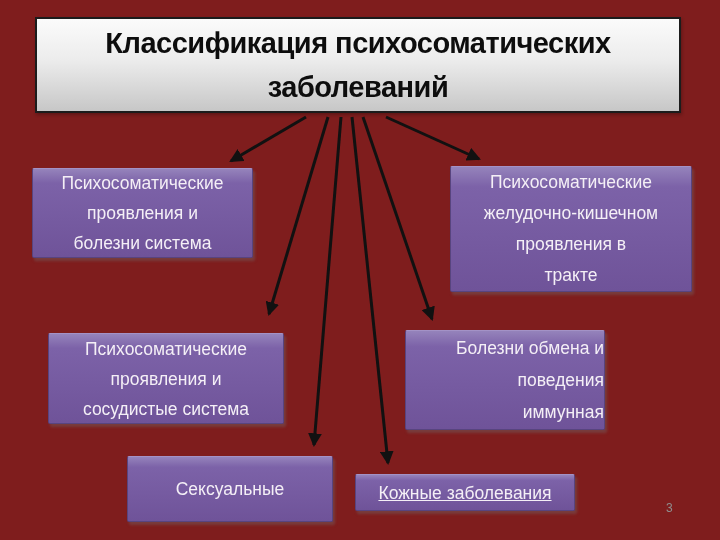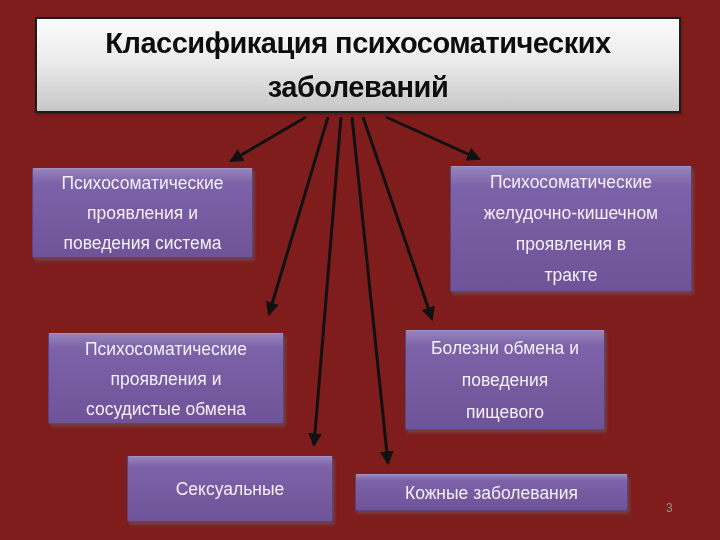--- a/index.html
+++ b/index.html
@@ -39,25 +39,25 @@
     color:#f4eff6;
     display:flex;flex-direction:column;align-items:center;justify-content:center;
     text-align:center;
     font-size:17.5px;
   }
   .node .line{display:block;line-height:30px;white-space:nowrap;}
   .node-immune   {left:32px; top:168px;width:221px;height:90px;}
   .node-gastro   {left:450px;top:166px;width:242px;height:126px;}
   .node-gastro .line{line-height:31px;}
   .node-vascular {left:48px; top:333px;width:236px;height:91px;}
-  .node-metabolic{left:405px;top:330px;width:200px;height:100px;}
+  .node-metabolic{left:405px;top:330px;width:200px;height:100px;align-items:flex-end;}
   .node-metabolic .line{line-height:32px;}
   .node-sexual   {left:127px;top:456px;width:206px;height:66px;text-align:right;}
   .node-sexual .line{line-height:31px;}
-  .node-skin     {left:355px;top:474px;width:273px;height:37px;}
+  .node-skin     {left:355px;top:474px;width:220px;height:37px;text-decoration:underline;}
   
   .page-number{
     position:absolute;left:666px;top:501px;
     font-size:12px;color:#8f8f8f;
   }
 </style>
 </head>
 <body>
 
 <div class="slide">
@@ -78,40 +78,40 @@
         <line x1="341" y1="117" x2="314" y2="445" stroke="#111111" stroke-width="3" marker-end="url(#ah)"></line>
         <line x1="352" y1="117" x2="388" y2="463" stroke="#111111" stroke-width="3" marker-end="url(#ah)"></line>
         <line x1="363" y1="117" x2="432" y2="319" stroke="#111111" stroke-width="3" marker-end="url(#ah)"></line>
         <line x1="386" y1="117" x2="479" y2="159" stroke="#111111" stroke-width="3" marker-end="url(#ah)"></line>
       </g>
   </svg>
 
   <div class="node node-immune">
     <span class="line">Психосоматические</span>
     <span class="line">проявления и</span>
-    <span class="line">поведения система</span>
+    <span class="line">болезни система</span>
   </div>
 
   <div class="node node-gastro">
     <span class="line">Психосоматические</span>
     <span class="line">желудочно-кишечном</span>
     <span class="line">проявления в</span>
     <span class="line">тракте</span>
   </div>
 
   <div class="node node-vascular">
     <span class="line">Психосоматические</span>
     <span class="line">проявления и</span>
-    <span class="line">сосудистые обмена</span>
+    <span class="line">сосудистые система</span>
   </div>
 
   <div class="node node-metabolic">
     <span class="line">Болезни обмена и</span>
     <span class="line">поведения</span>
-    <span class="line">пищевого</span>
+    <span class="line">иммунная</span>
   </div>
 
   <div class="node node-sexual">
     <span class="line">Сексуальные</span>
   </div>
 
   <div class="node node-skin">
     <span class="line">Кожные заболевания</span>
   </div>
 

